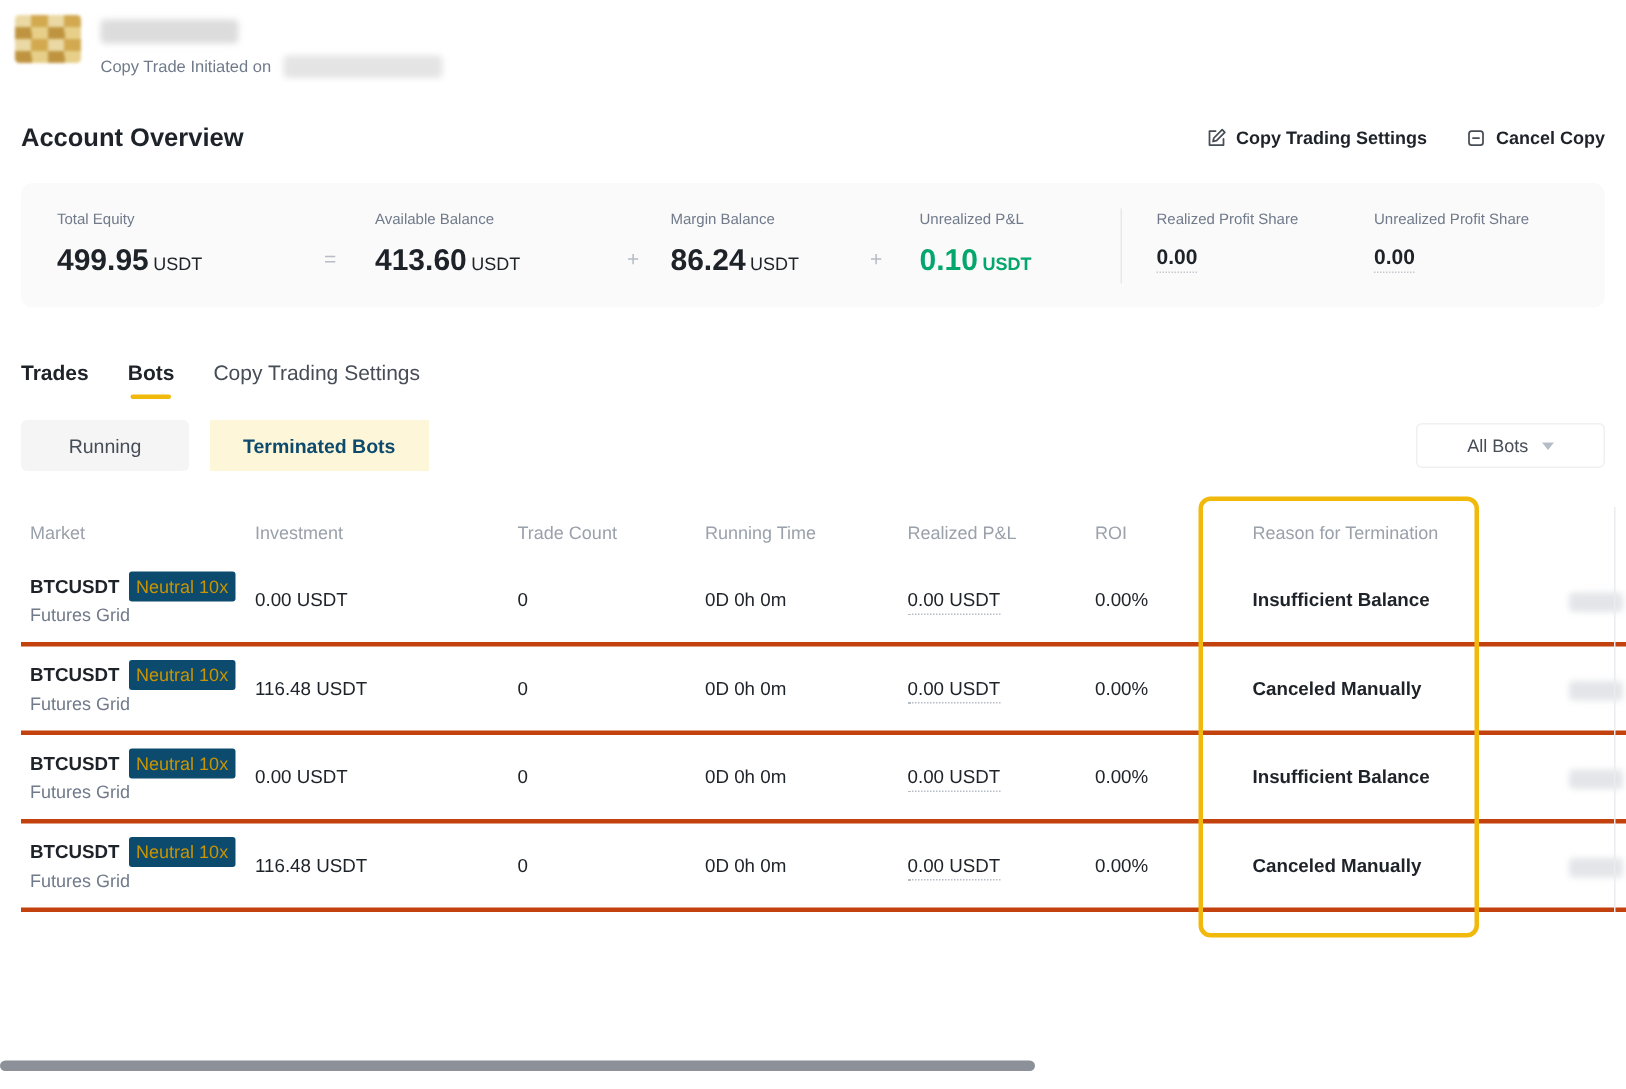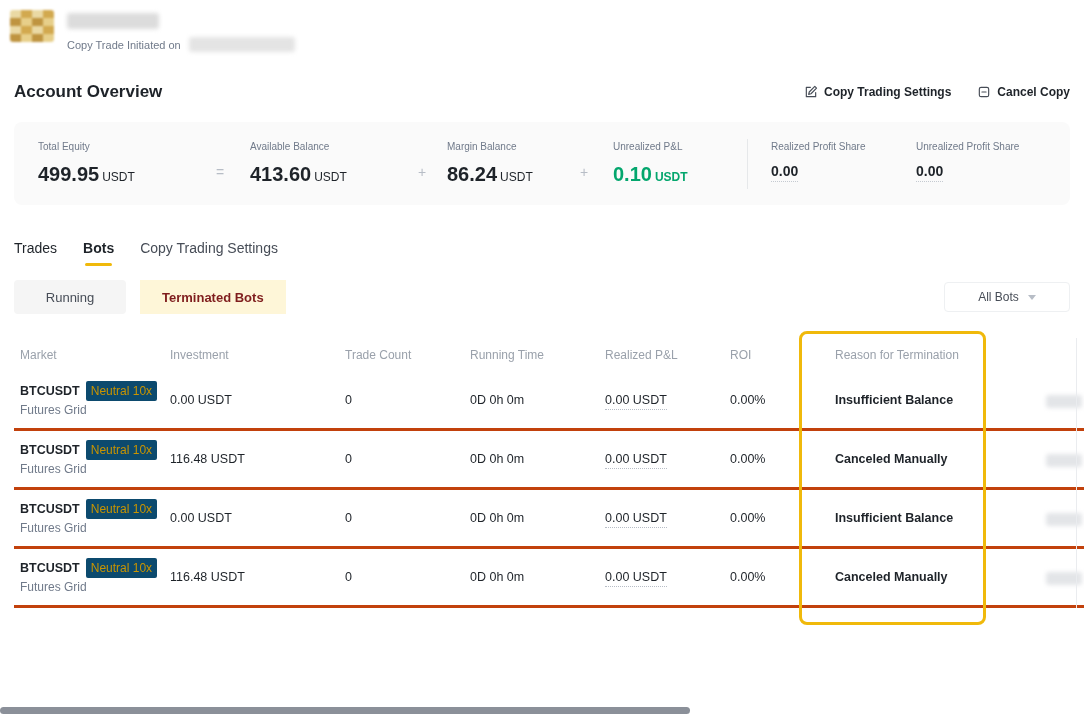--- a/index.html
+++ b/index.html
@@ -47,34 +47,34 @@
   .stat.plain .val{ font-weight:700; font-size:14px; }
   .du{ border-bottom:1px dotted #c5cad1; padding-bottom:2px; }
   .s0{left:24px}.s1{left:236px}.s2{left:433px}.s3{left:599px}.s4{left:757px}.s5{left:902px}
   .op{ position:absolute; top:42px; color:#b7bdc6; font-size:14px; }
   .op0{left:202px}.op1{left:404px}.op2{left:566px}
   .vdiv{ position:absolute; left:733px; top:17px; width:1px; height:50px; background:#e6e8ea; }
 
   
   .tabs{ position:absolute; top:240px; left:14px; display:flex; gap:26px; }
   .tab{ font-size:14px; color:#474d57; cursor:pointer; position:relative; padding-bottom:10px; }
-  .tab.t-trades{ font-weight:400; color:#1e2329; }
+  .tab.t-trades{ font-weight:700; color:#1e2329; }
   .tab.active{ font-weight:700; color:#1e2329; }
   .tab.active::after{ content:""; position:absolute; left:2px; right:2px; bottom:0; height:3px; background:#f0b90b; border-radius:2px; }
 
   
   .filter-row{ position:absolute; top:280px; left:14px; right:14px; display:flex; justify-content:space-between; align-items:center; }
   .filter-left{ display:flex; gap:14px; }
   .btn-running{
     width:112px; height:34px; background:#f5f5f5; border:none; border-radius:4px;
     font-family:inherit; font-size:13px; font-weight:500; color:#474d57; cursor:pointer;
   }
   .btn-terminated{
     height:34px; padding:0 22px; background:#fef6d8; border:none; border-radius:0;
-    font-family:inherit; font-size:13px; font-weight:700; color:#7f1d1d; cursor:pointer;
+    font-family:inherit; font-size:13px; font-weight:700; color:#0c4a6e; cursor:pointer;
   }
   .dropdown{
     width:126px; height:30px; display:flex; align-items:center; justify-content:center; gap:9px;
     background:#fff; border:1px solid #eef0f2; border-radius:4px;
     font-size:12px; color:#474d57; cursor:pointer;
   }
   .caret{ width:0; height:0; border-left:4px solid transparent; border-right:4px solid transparent; border-top:5px solid #b7bdc6; }
 
   
   .table{ position:absolute; top:338px; left:14px; width:1070px; }

